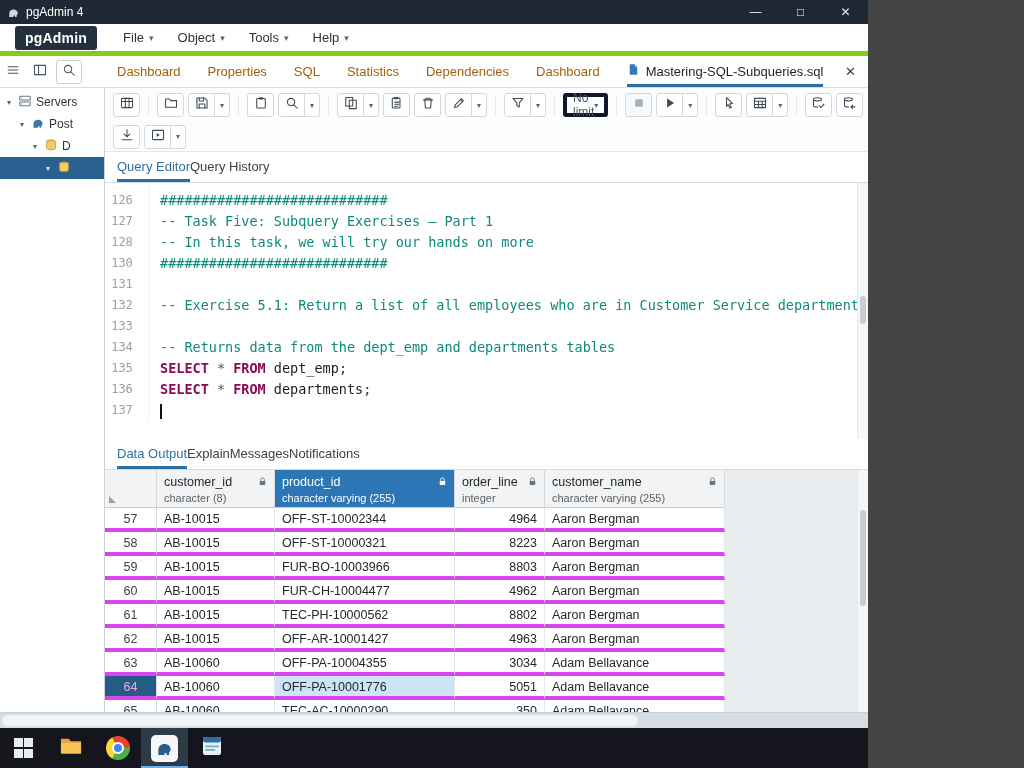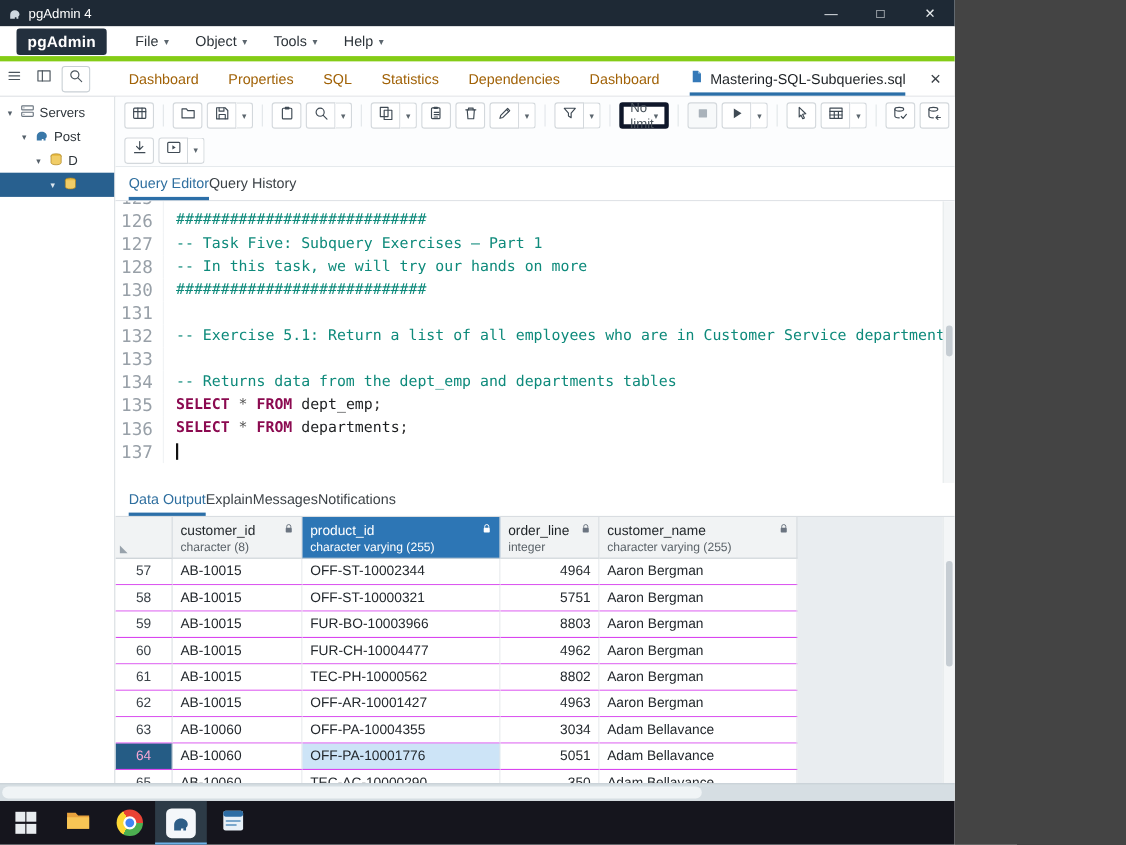--- a/index.html
+++ b/index.html
@@ -60,21 +60,21 @@
 
   
   .subtabs { height: 31px; background: #fff; border-bottom: 1px solid #d9dde1; display: flex; padding-left: 12px; flex: none; }
   .subtab { display: flex; align-items: center; font-size: 13px; color: #3c4247; border-bottom: 3px solid transparent; padding-top: 2px; }
   .subtab.active { border-bottom-color: #2c6fa8; color: #2f6f9f; }
 
   
   .editor { flex: 1; min-height: 0; overflow: hidden; position: relative; background: #fff; }
   .ecode { margin-top: -14px; }
   .eline { display: flex; height: 21px; line-height: 21px; font-family: "DejaVu Sans Mono", monospace; }
-  .lnum { width: 44px; flex: none; text-align: right; padding-right: 9px; color: #98a0a8; font-size: 16px; border-right: 1px solid #f0f2f4; }
+  .lnum { width: 44px; flex: none; text-align: center; padding-right: 9px; color: #98a0a8; font-size: 12px; border-right: 1px solid #f0f2f4; }
   .lcode { padding-left: 11px; white-space: pre; font-size: 13.5px; color: #1c1e20; }
   .tok-c { color: #0e8a7b; }
   .tok-k { color: #8b0a50; font-weight: bold; }
   .tok-o { color: #555; }
   .tok-p { color: #333; }
   .caret { display: inline-block; width: 1.5px; height: 15px; background: #111; vertical-align: middle; }
   .vscroll { position: absolute; right: 0; top: 0; bottom: 0; width: 11px; background: #f4f6f7; border-left: 1px solid #e6eaec; }
   .vthumb { position: absolute; left: 2px; right: 2px; background: #c6cdd3; border-radius: 4px; }
 
   
@@ -83,21 +83,21 @@
   .gh { background: #f1f3f4; border-right: 1px solid #d5dade; border-bottom: 1px solid #c8ced3; height: 38px; padding: 3px 6px 0 7px; overflow: hidden; }
   .gh .hrow { display: flex; align-items: center; justify-content: space-between; }
   .gh .cname { font-size: 12.5px; color: #1f2428; }
   .gh .ctype { font-size: 11px; color: #5a6268; margin-top: 1px; }
   .gh svg { width: 11px; height: 11px; color: #6b7480; flex: none; }
   .gh.selcol { background: #2d76b5; }
   .gh.selcol .cname, .gh.selcol .ctype { color: #fff; }
   .gh.selcol svg { color: #fff; }
   .gcorner { background: #f1f3f4; border-right: 1px solid #d5dade; border-bottom: 1px solid #c8ced3; position: relative; }
   .gcorner::after { content: ""; position: absolute; left: 4px; bottom: 4px; border-left: 7px solid #98a2ab; border-top: 7px solid transparent; }
-  .gc { height: 24px; line-height: 23px; background: #fff; border-right: 1px solid #e3e7ea; border-bottom: 1px solid #d946ef; font-size: 12.5px; color: #23282d; padding: 0 7px; white-space: nowrap; overflow: hidden; }
+  .gc { height: 24px; line-height: 23px; background: #fff; border-right: 1px solid #e3e7ea; border-bottom: 4px solid #d946ef; font-size: 12.5px; color: #23282d; padding: 0 7px; white-space: nowrap; overflow: hidden; }
   .gc.rownum { text-align: center; color: #3c434a; border-right: 1px solid #d5dade; padding: 0 3px; }
   .gc.num { text-align: right; }
   .gc.selrn { background: #255c85; color: #f9a8d4; }
   .gc.selcell { background: #cde4f7; }
 
   
   .hscroll { height: 16px; flex: none; background: #d6dee3; border-top: 1px solid #c6cfd5; position: relative; }
   .hthumb { position: absolute; left: 2px; top: 2px; height: 11px; width: 636px; background: #f0f4f6; border-radius: 6px; }
   .taskbar { height: 40px; flex: none; background: #15151d; display: flex; align-items: stretch; }
   .tk-item { width: 47px; display: flex; align-items: center; justify-content: center; }
@@ -574,21 +574,21 @@
               <div class="ctype">character varying (255)</div>
             </div>
             <div class="gc rownum">57</div>
             <div class="gc">AB-10015</div>
             <div class="gc">OFF-ST-10002344</div>
             <div class="gc num">4964</div>
             <div class="gc">Aaron Bergman</div>
             <div class="gc rownum">58</div>
             <div class="gc">AB-10015</div>
             <div class="gc">OFF-ST-10000321</div>
-            <div class="gc num">5751</div>
+            <div class="gc num">8223</div>
             <div class="gc">Aaron Bergman</div>
             <div class="gc rownum">59</div>
             <div class="gc">AB-10015</div>
             <div class="gc">FUR-BO-10003966</div>
             <div class="gc num">8803</div>
             <div class="gc">Aaron Bergman</div>
             <div class="gc rownum">60</div>
             <div class="gc">AB-10015</div>
             <div class="gc">FUR-CH-10004477</div>
             <div class="gc num">4962</div>

